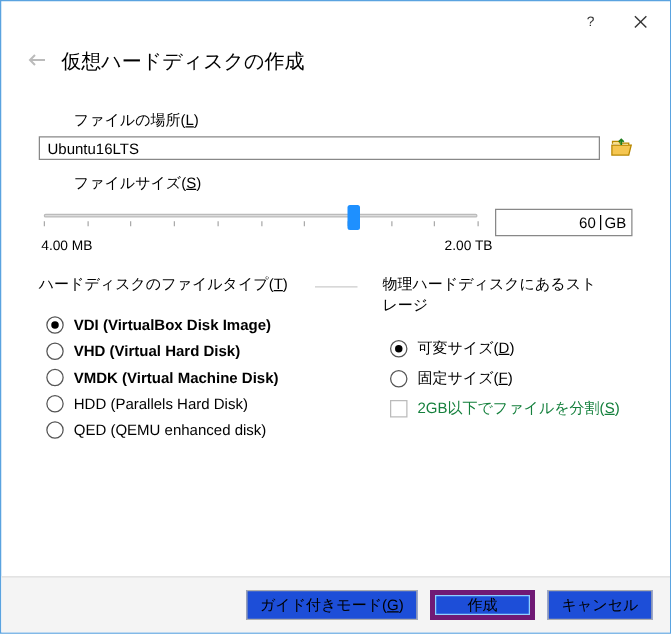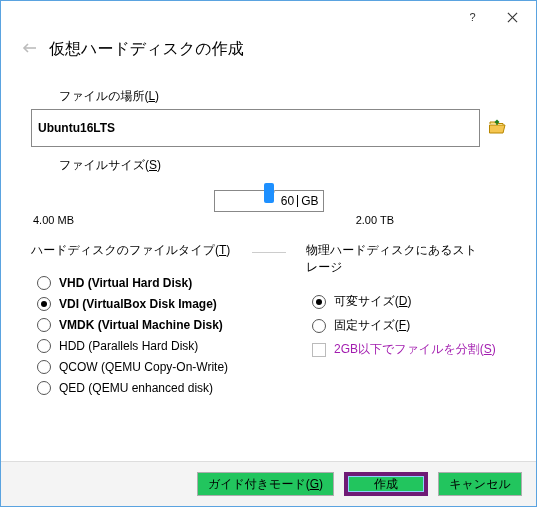--- a/index.html
+++ b/index.html
@@ -8,45 +8,45 @@
   .titlebar .ico { width: 40px; height: 28px; display: flex; align-items: center; justify-content: center; cursor: pointer; }
   .titlebar .ico svg { width: 11px; height: 11px; }
   .header { display: flex; padding: 6px 20px 18px 20px; }
   .back { width: 18px; height: 18px; margin-right: 10px; display:flex; align-items:center; justify-content:center;}
   .back svg { width:16px; height:16px; }
   .title { font-size: 16px; }
   .content { padding: 0 30px; }
   .label { margin-bottom: 4px; margin-top: 10px; margin-left: 28px; }
   .label u { text-decoration: underline; }
   .row-loc { display: flex; align-items: center; gap: 8px; }
-  .locbox { flex: 1; border: 1px solid #888; padding: 3px 6px; background: #fff; height: 38px; display:flex; align-items:center;font-weight:bold; }
+  .locbox { flex: 1; border: 1px solid #888; padding: 3px 6px; background: #fff; height: 19px; display:flex; align-items:center; }
   .folder-ico { width: 18px; height: 18px; display:flex; align-items:center; justify-content:center; cursor:pointer;}
-  .slider-wrap { display: flex; align-items: center; gap: 10px; margin-top: 6px; flex-direction: column; }
+  .slider-wrap { display: flex; align-items: flex-end; gap: 10px; margin-top: 6px; }
   .slider { flex: 1; position: relative; height: 28px; }
   .track { position: absolute; left: 4px; right: 4px; top: 10px; height: 3px; background: #ddd; border: 1px solid #bbb; border-radius:2px;}
   .thumb { position: absolute; top: 3px; width: 10px; height: 20px; background: #1e90ff; border-radius: 2px; left: 71%; transform: translateX(-50%); }
   .ticks { position: absolute; left:4px; right:4px; top:16px; height:6px; }
   .ticks span { position:absolute; width:1px; height:4px; background:#aaa; }
   .slider-labels { display:flex; justify-content:space-between; font-size:11px; margin-top:2px; padding:0 2px 0 2px;}
   .sizebox { width: 110px; border: 1px solid #888; text-align: right; padding: 3px 4px; height: 22px; display:flex; align-items:center; justify-content:flex-end; gap:2px;}
   .groups { display: flex; gap: 20px; margin-top: 16px; }
   .group-left { width: 255px; }
   .group-right { flex: 1; }
   .group-head { position: relative; margin-bottom: 10px; }
   .group-head::after { content:""; position:absolute; left: calc(100%); right:-0px; top:50%; height:0; }
   .hline { border-top:1px solid #ccc; margin-top:-7px; margin-left:4px; flex:1;}
   .ghrow { display:flex; align-items:center; gap:18px;}
   .radio-row { display: flex; align-items: center; gap: 8px; margin: 7px 0 7px 6px; cursor:pointer;}
   .radio { width: 14px; height: 14px; border: 1px solid #555; border-radius: 50%; position: relative; display:inline-block;}
   .radio.sel::after { content:""; position:absolute; left:3px; top:3px; width:6px; height:6px; background:#000; border-radius:50%; }
   .bold { font-weight: bold; }
-  .check-row { display:flex; align-items:center; gap:8px; margin:7px 0 7px 6px; color:#a21caf; }
+  .check-row { display:flex; align-items:center; gap:8px; margin:7px 0 7px 6px; color:#15803d; }
   .check { width:14px; height:14px; border:1px solid #bbb; display:inline-block;}
   .footer { position:absolute; bottom:0; left:0; right:0; border-top:1px solid #ddd; background:#f4f4f4; padding:10px 14px; display:flex; justify-content:flex-end; gap:10px;}
-  .btn { min-width:84px; height:24px; border:1px solid #adadad; background:#22c55e; display:flex; align-items:center; justify-content:center; padding:0 10px; cursor:pointer; font-size:12px;}
+  .btn { min-width:84px; height:24px; border:1px solid #adadad; background:#1d4ed8; display:flex; align-items:center; justify-content:center; padding:0 10px; cursor:pointer; font-size:12px;}
   .btn.primary { border:4px solid #701a75; box-shadow: inset 0 0 0 1px #8fd0ff; }
   .cursor { display:inline-block; width:1px; height:12px; background:#000; vertical-align:middle; margin:0 1px;}
 </style>
 </head>
 <body>
 
 <div class="titlebar">
   <div class="ico">
     <svg viewBox="0 0 12 12">
         <text x="6" y="10" text-anchor="middle" font-size="12" fill="#333">?</text>
@@ -117,38 +117,34 @@
   </div>
 
   <div class="groups">
     <div class="group-left">
       <div class="ghrow">
           <span class="group-head"><span>ハードディスクのファイルタイプ(</span><u>T</u><span>)</span></span>
           <div class="hline"></div>
         </div>
       <div id="filetype-opts">
           <div class="radio-row">
+            <span class="radio sel"></span>
+            <span class="bold">VDI (VirtualBox Disk Image)</span>
+          </div>
+          <div class="radio-row">
             <span class="radio"></span>
             <span class="bold">VHD (Virtual Hard Disk)</span>
-          </div>
-          <div class="radio-row">
-            <span class="radio sel"></span>
-            <span class="bold">VDI (VirtualBox Disk Image)</span>
           </div>
           <div class="radio-row">
             <span class="radio"></span>
             <span class="bold">VMDK (Virtual Machine Disk)</span>
           </div>
           <div class="radio-row">
             <span class="radio"></span>
             <span>HDD (Parallels Hard Disk)</span>
-          </div>
-          <div class="radio-row">
-            <span class="radio"></span>
-            <span>QCOW (QEMU Copy-On-Write)</span>
           </div>
           <div class="radio-row">
             <span class="radio"></span>
             <span>QED (QEMU enhanced disk)</span>
           </div>
         </div>
     </div>
     <div class="group-right">
       <div class="ghrow">
           <span class="group-head">物理ハードディスクにあるストレージ</span>

